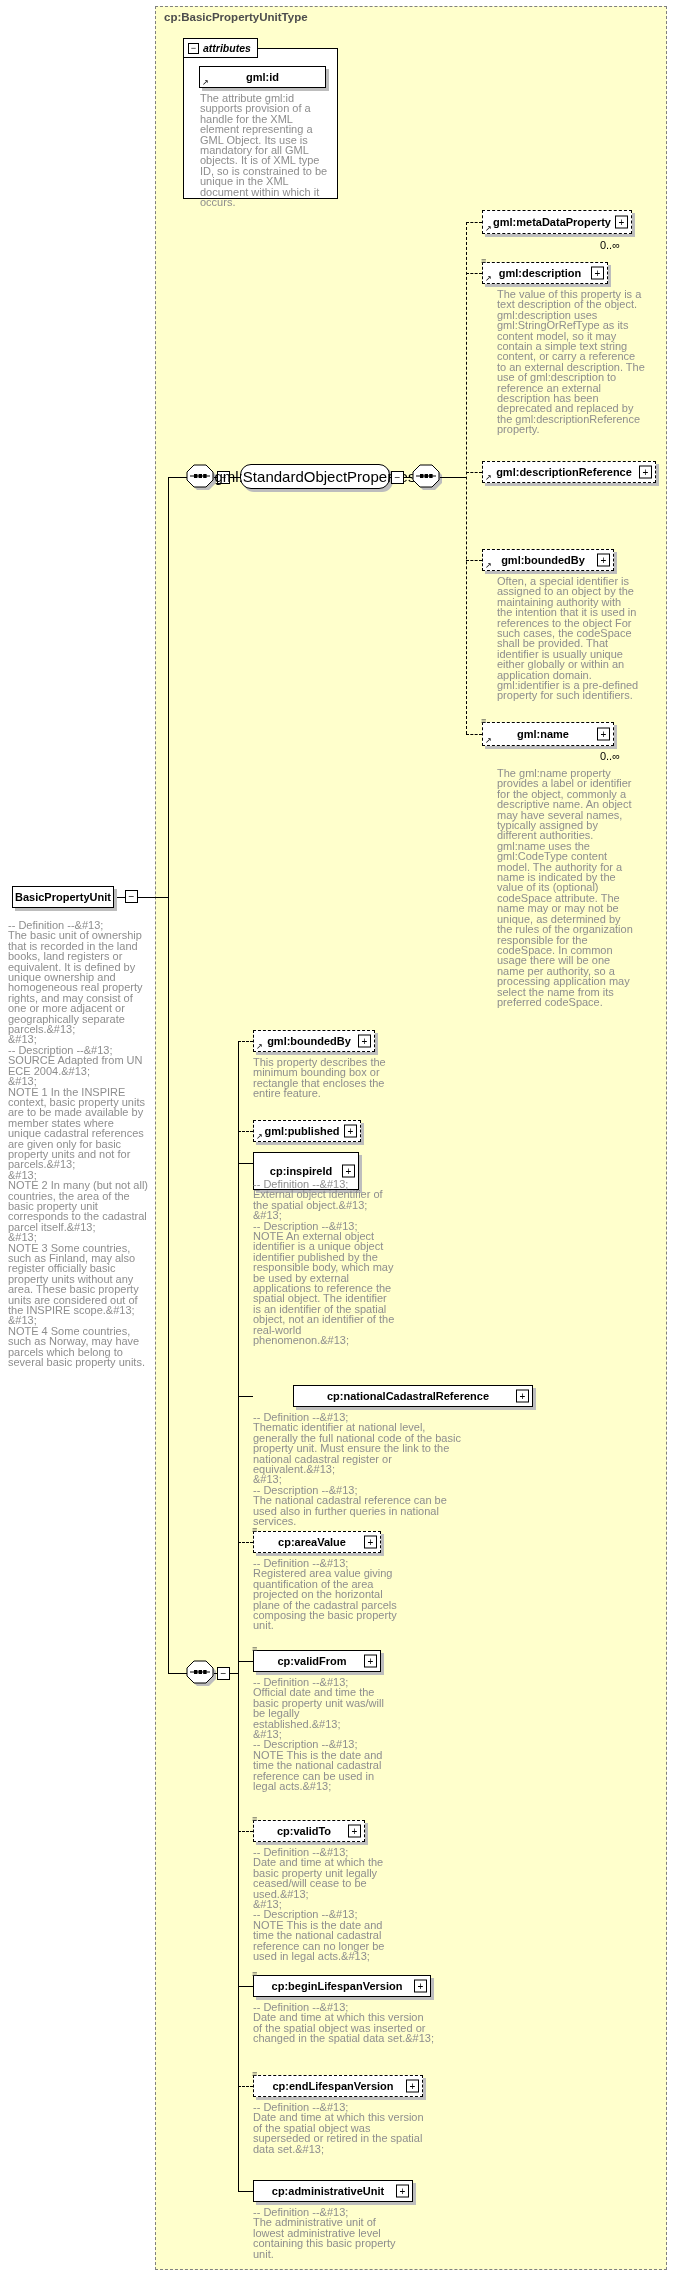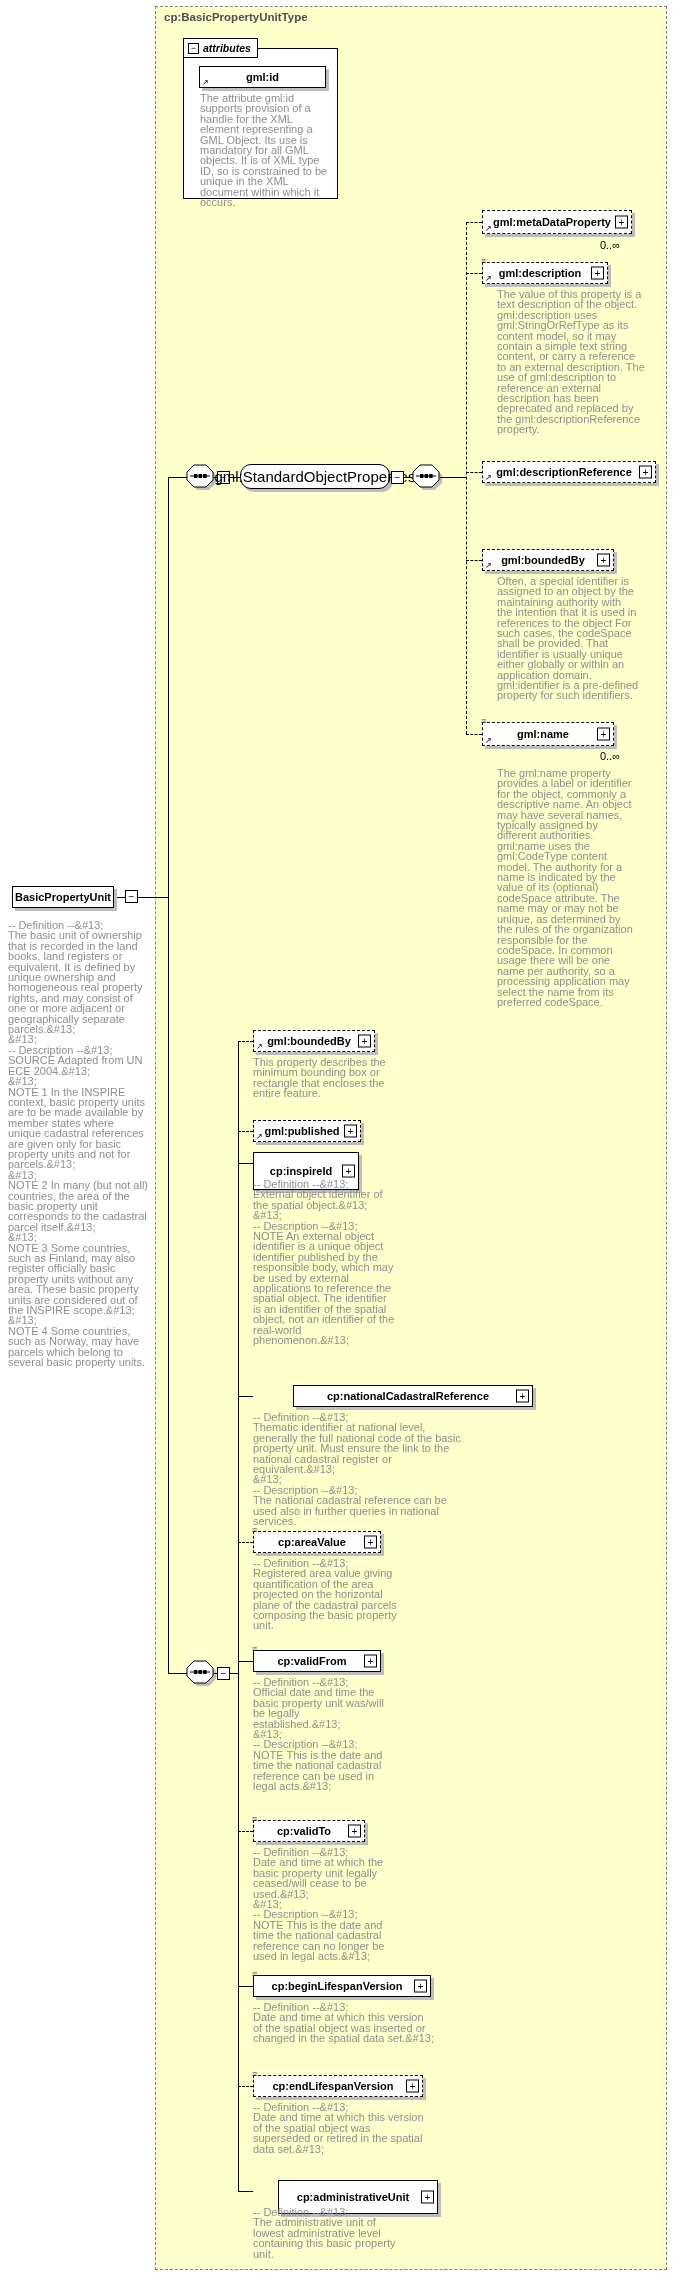--- a/index.html
+++ b/index.html
@@ -240,20 +240,20 @@
   <div class="dhl" style="left:238px;top:2086px;width:15px;"></div>
   <div class="ebox dash" style="left:253px;top:2075px;width:170px;height:22px;">
     <span class="annicon">≡</span>
     <span class="lbl"><span class="pfx">cp:</span><b>endLifespanVersion</b></span>
     <span class="plusbtn">+</span>
   </div>
   <div class="doc" style="left:253px;top:2102px;width:175px;">-- Definition --&amp;#13;
 Date and time at which this version of the spatial object was superseded or retired in the spatial data set.&amp;#13;</div>
 
   <div class="hl" style="left:238px;top:2191px;width:15px;"></div>
-  <div class="ebox" style="left:253px;top:2180px;width:160px;height:34px;margin-left:25px;">
+  <div class="ebox" style="left:253px;top:2180px;width:160px;height:22px;">
     <span class="lbl"><span class="pfx">cp:</span><b>administrativeUnit</b></span>
     <span class="plusbtn">+</span>
   </div>
   <div class="doc" style="left:253px;top:2207px;width:152px;">-- Definition --&amp;#13;
 The administrative unit of lowest administrative level containing this basic property unit.</div>
 
 </div>
 
 </body></html>

